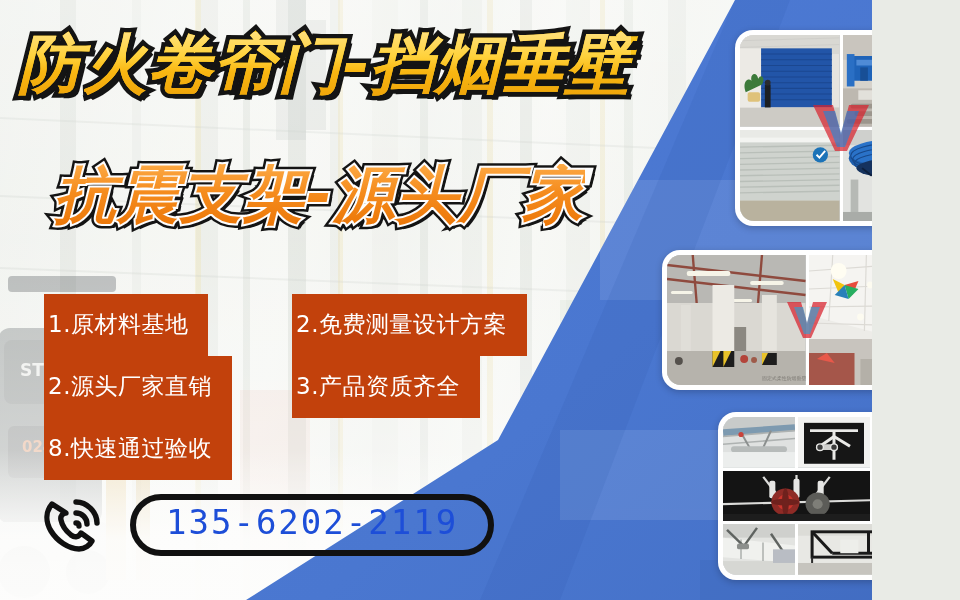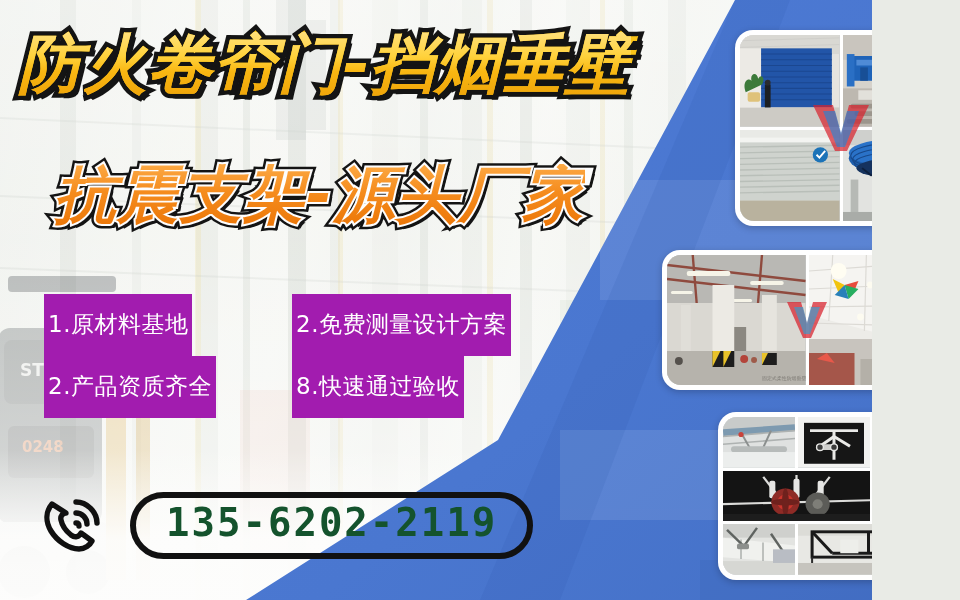--- a/index.html
+++ b/index.html
@@ -110,50 +110,49 @@
     position:absolute; left:44px; top:294px;
     width:520px;
     display:grid;
     grid-template-columns:236px 270px;
     grid-auto-rows:62px;
     column-gap:12px;
   }
   .feature {
     display:inline-flex; align-items:center;
     justify-self:start;
-    background:#a21caf;
+    background:#c2410c;
     color:#ffffff;
     font-family:"DejaVu Sans", sans-serif;
     font-size:23px;
     line-height:1;
-    padding:6px 4px 7px 4px;
+    padding:6px 20px 7px 4px;
     white-space:nowrap;
     letter-spacing:.5px;
   }
 
   
   .phone-row {
     position:absolute; left:40px; top:492px;
     display:flex; align-items:center; gap:22px;
   }
   .phone-icon { width:68px; height:66px; flex:0 0 auto; }
   .phone-pill {
     border:6px solid #111111;
     border-radius:34px;
     padding:3px 30px 7px 30px;
     background:transparent;
   }
   .phone-number {
     font-family:"DejaVu Sans Mono", monospace;
-    font-size:39px;
+    font-size:34px;
     letter-spacing:2px;
-    color:#14532d;
+    color:#1d4ed8;
     line-height:1.15;
     white-space:nowrap;
-    font-weight:bold;
   }
 
   
   .panel {
     position:absolute;
     background:#ffffff;
     border-radius:18px;
     padding:5px;
     box-shadow:0 2px 7px rgba(0,0,0,.22);
     overflow:hidden;
@@ -281,21 +280,22 @@
     <div class="headline-1-top">防火卷帘门-挡烟垂壁</div>
 
     <div class="headline headline-2">抗震支架-源头厂家</div>
     <div class="headline-2-mid">抗震支架-源头厂家</div>
     <div class="headline-2-top">抗震支架-源头厂家</div>
   </div>
 
   <div class="features">
     <div class="feature">1.原材料基地</div>
     <div class="feature">2.免费测量设计方案</div>
-    <div class="feature">2.产品资质齐全</div>
+    <div class="feature">2.源头厂家直销</div>
+    <div class="feature">3.产品资质齐全</div>
     <div class="feature">8.快速通过验收</div>
   </div>
 
   <div class="phone-row">
     <div class="phone-icon">
       <svg viewBox="0 0 68 66">
         <g fill="none" stroke="#101010" stroke-width="5.4" stroke-linecap="round" stroke-linejoin="round">
           <path d="M12,12 C6,19 5,29 11,39 C17,49 29,57 39,57 C45,57 50,53 52,49 L41,41
                    C39,45 35,46 31,43 C26,39 22,33 21,28 C20,24 23,21 26,21 Z"></path>
           <path d="M36,10 C47,10 57,20 57,31"></path>

